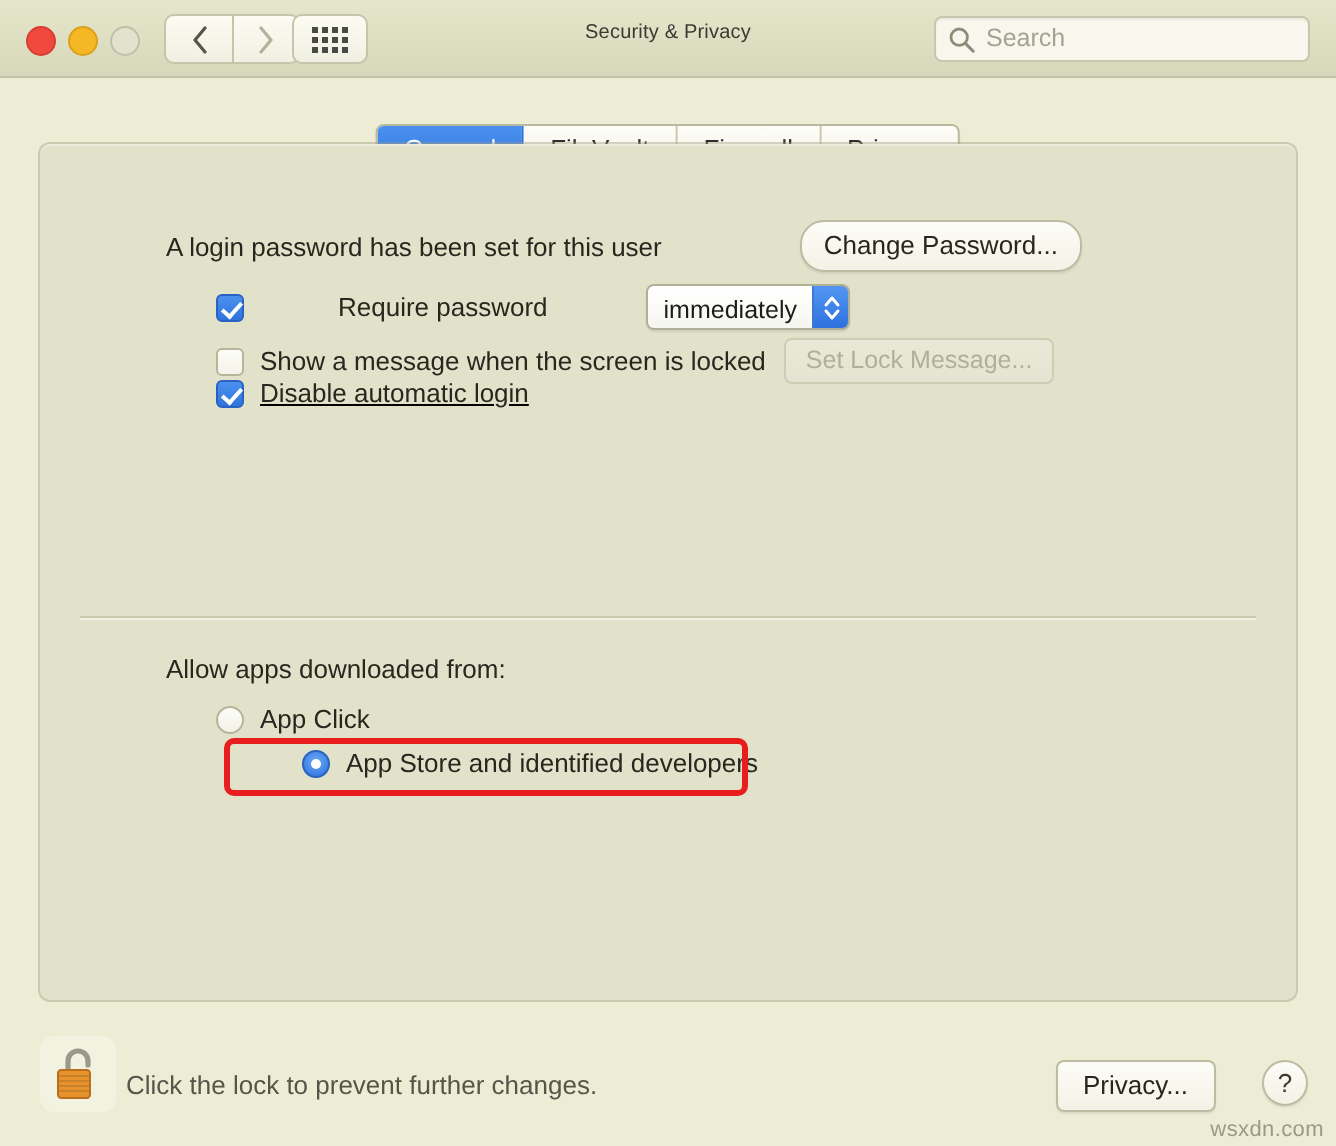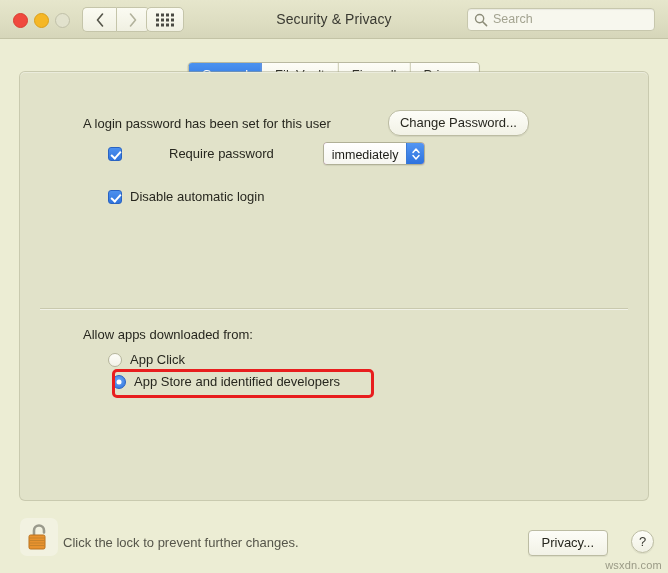--- a/index.html
+++ b/index.html
@@ -76,21 +76,21 @@
     grid-auto-rows: 3px;
     gap: 2px;
   }
   #grid-dots i { display: block; width: 3px; height: 3px; background: #4a4a44; }
 
   #win-title {
     position: absolute;
     left: 0; top: 11px;
     width: 668px;
     text-align: center;
-    font-size: 14px;
+    font-size: 10px;
     color: #3a3a32;
     letter-spacing: 0.1px;
   }
 
   #searchfield {
     position: absolute;
     right: 13px; top: 8px;
     width: 188px; height: 23px;
     background: #f7f7ee;
     border: 1px solid #c7c7ad;
@@ -170,26 +170,26 @@
     box-shadow: 0 1px 1px rgba(0,0,0,0.07);
     cursor: default;
     white-space: nowrap;
   }
   .pushbtn.disabled {
     color: #b0b09a;
     background: linear-gradient(to bottom, #e9e9d8, #e4e4d2);
     border-color: #cdcdb5;
     box-shadow: none;
   }
-  #change-pw-btn { margin-left: 18px; border-radius: 12px; }
+  #change-pw-btn { margin-left: 30px; border-radius: 12px; }
 
   
   #row-require  { left: 88px; top: 70px; gap: 39px; }
   #row-showmsg  { left: 88px; top: 97px; }
-  #row-disable  { left: 88px; top: 117px; }
+  #row-disable  { left: 88px; top: 117px; text-decoration: underline; }
 
   .cbox {
     width: 14px; height: 14px;
     border-radius: 3px;
     box-sizing: border-box;
     position: relative;
     flex: 0 0 auto;
     cursor: default;
   }
   .cbox.on {
@@ -254,21 +254,21 @@
   }
 
   #allow-label {
     position: absolute;
     left: 63px; top: 255px;
     font-size: 13px;
     color: #27271f;
   }
 
   #row-radio1 { left: 88px; top: 280px; }
-  #row-radio2 { left: 92px; top: 302px; }
+  #row-radio2 { left: 92px; top: 302px; padding-left: 39px; }
 
   .radio {
     width: 14px; height: 14px;
     border-radius: 50%;
     box-sizing: border-box;
     position: relative;
     flex: 0 0 auto;
     cursor: default;
   }
   .radio.off {
@@ -428,20 +428,25 @@
         <span id="popup-value">immediately</span>
         <span id="popup-arrows">
           <svg width="9" height="14" viewBox="0 0 9 14">
             <path d="M1.5 5.5 L4.5 2 L7.5 5.5" fill="none" stroke="#ffffff" stroke-width="1.5" stroke-linecap="round" stroke-linejoin="round"></path>
             <path d="M1.5 8.5 L4.5 12 L7.5 8.5" fill="none" stroke="#ffffff" stroke-width="1.5" stroke-linecap="round" stroke-linejoin="round"></path>
           </svg>
         </span>
       </span>
     </div>
 
+    <div class="row" id="row-showmsg">
+      <span class="cbox off"></span>
+      <span class="cb-label">Show a message when the screen is locked</span>
+      <span class="pushbtn disabled" id="setlock-btn">Set Lock Message...</span>
+    </div>
 
     <div class="row" id="row-disable">
       <span class="cbox on"></span>
       <span class="cb-label">Disable automatic login</span>
     </div>
 
     <div id="divider"></div>
 
     <div id="allow-label">Allow apps downloaded from:</div>
 

